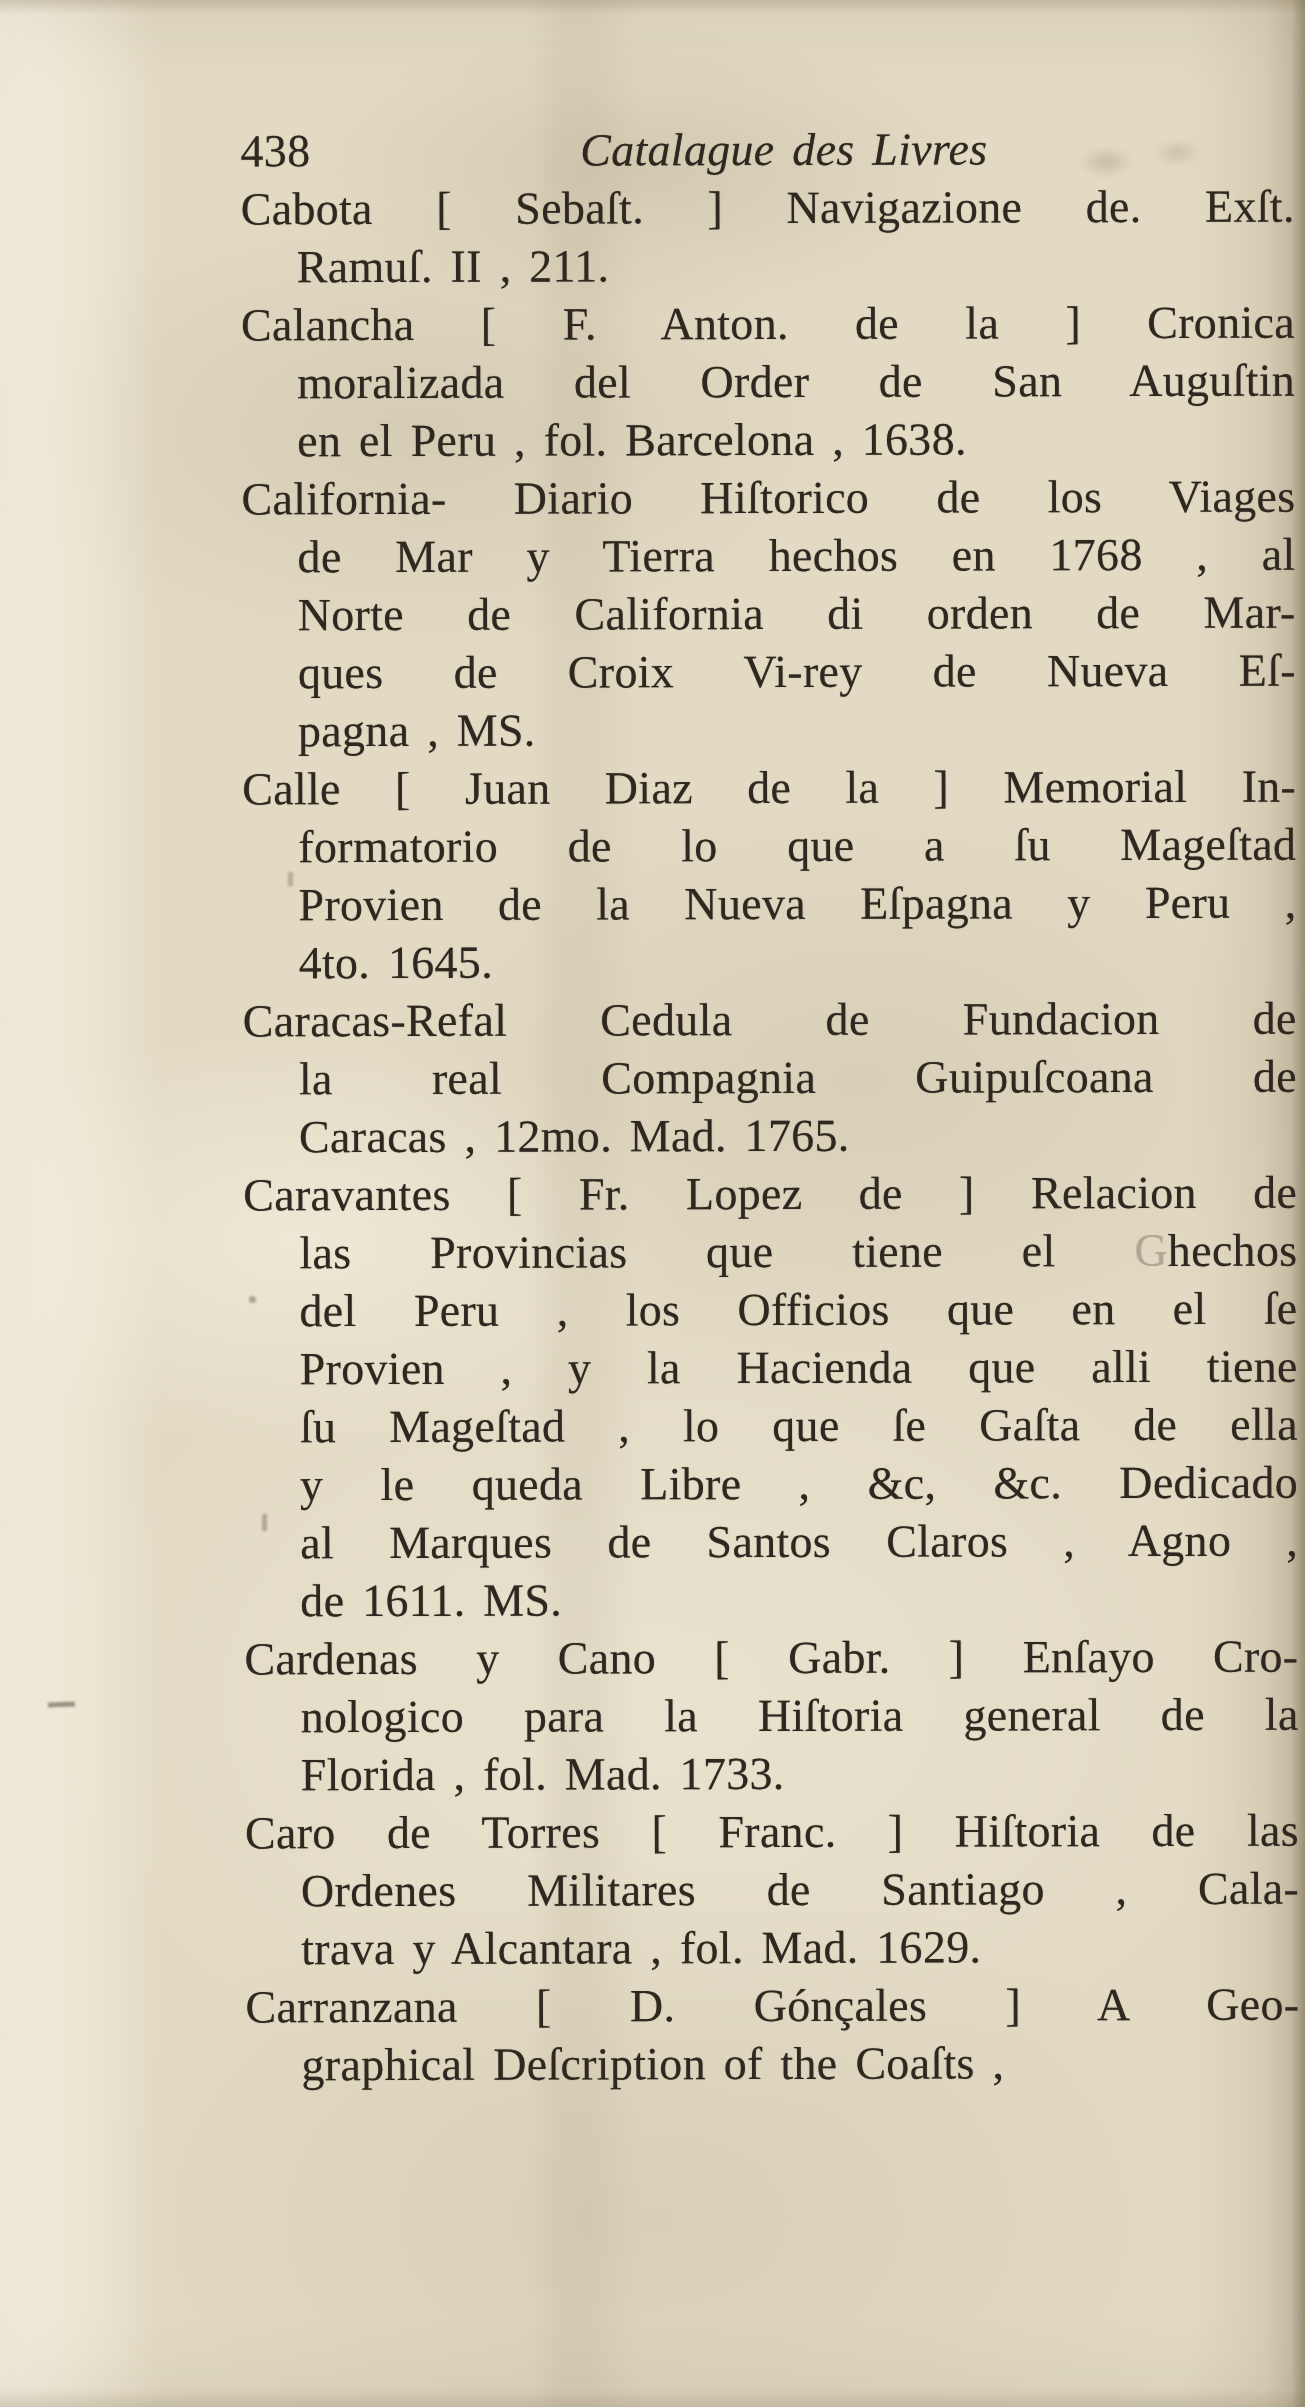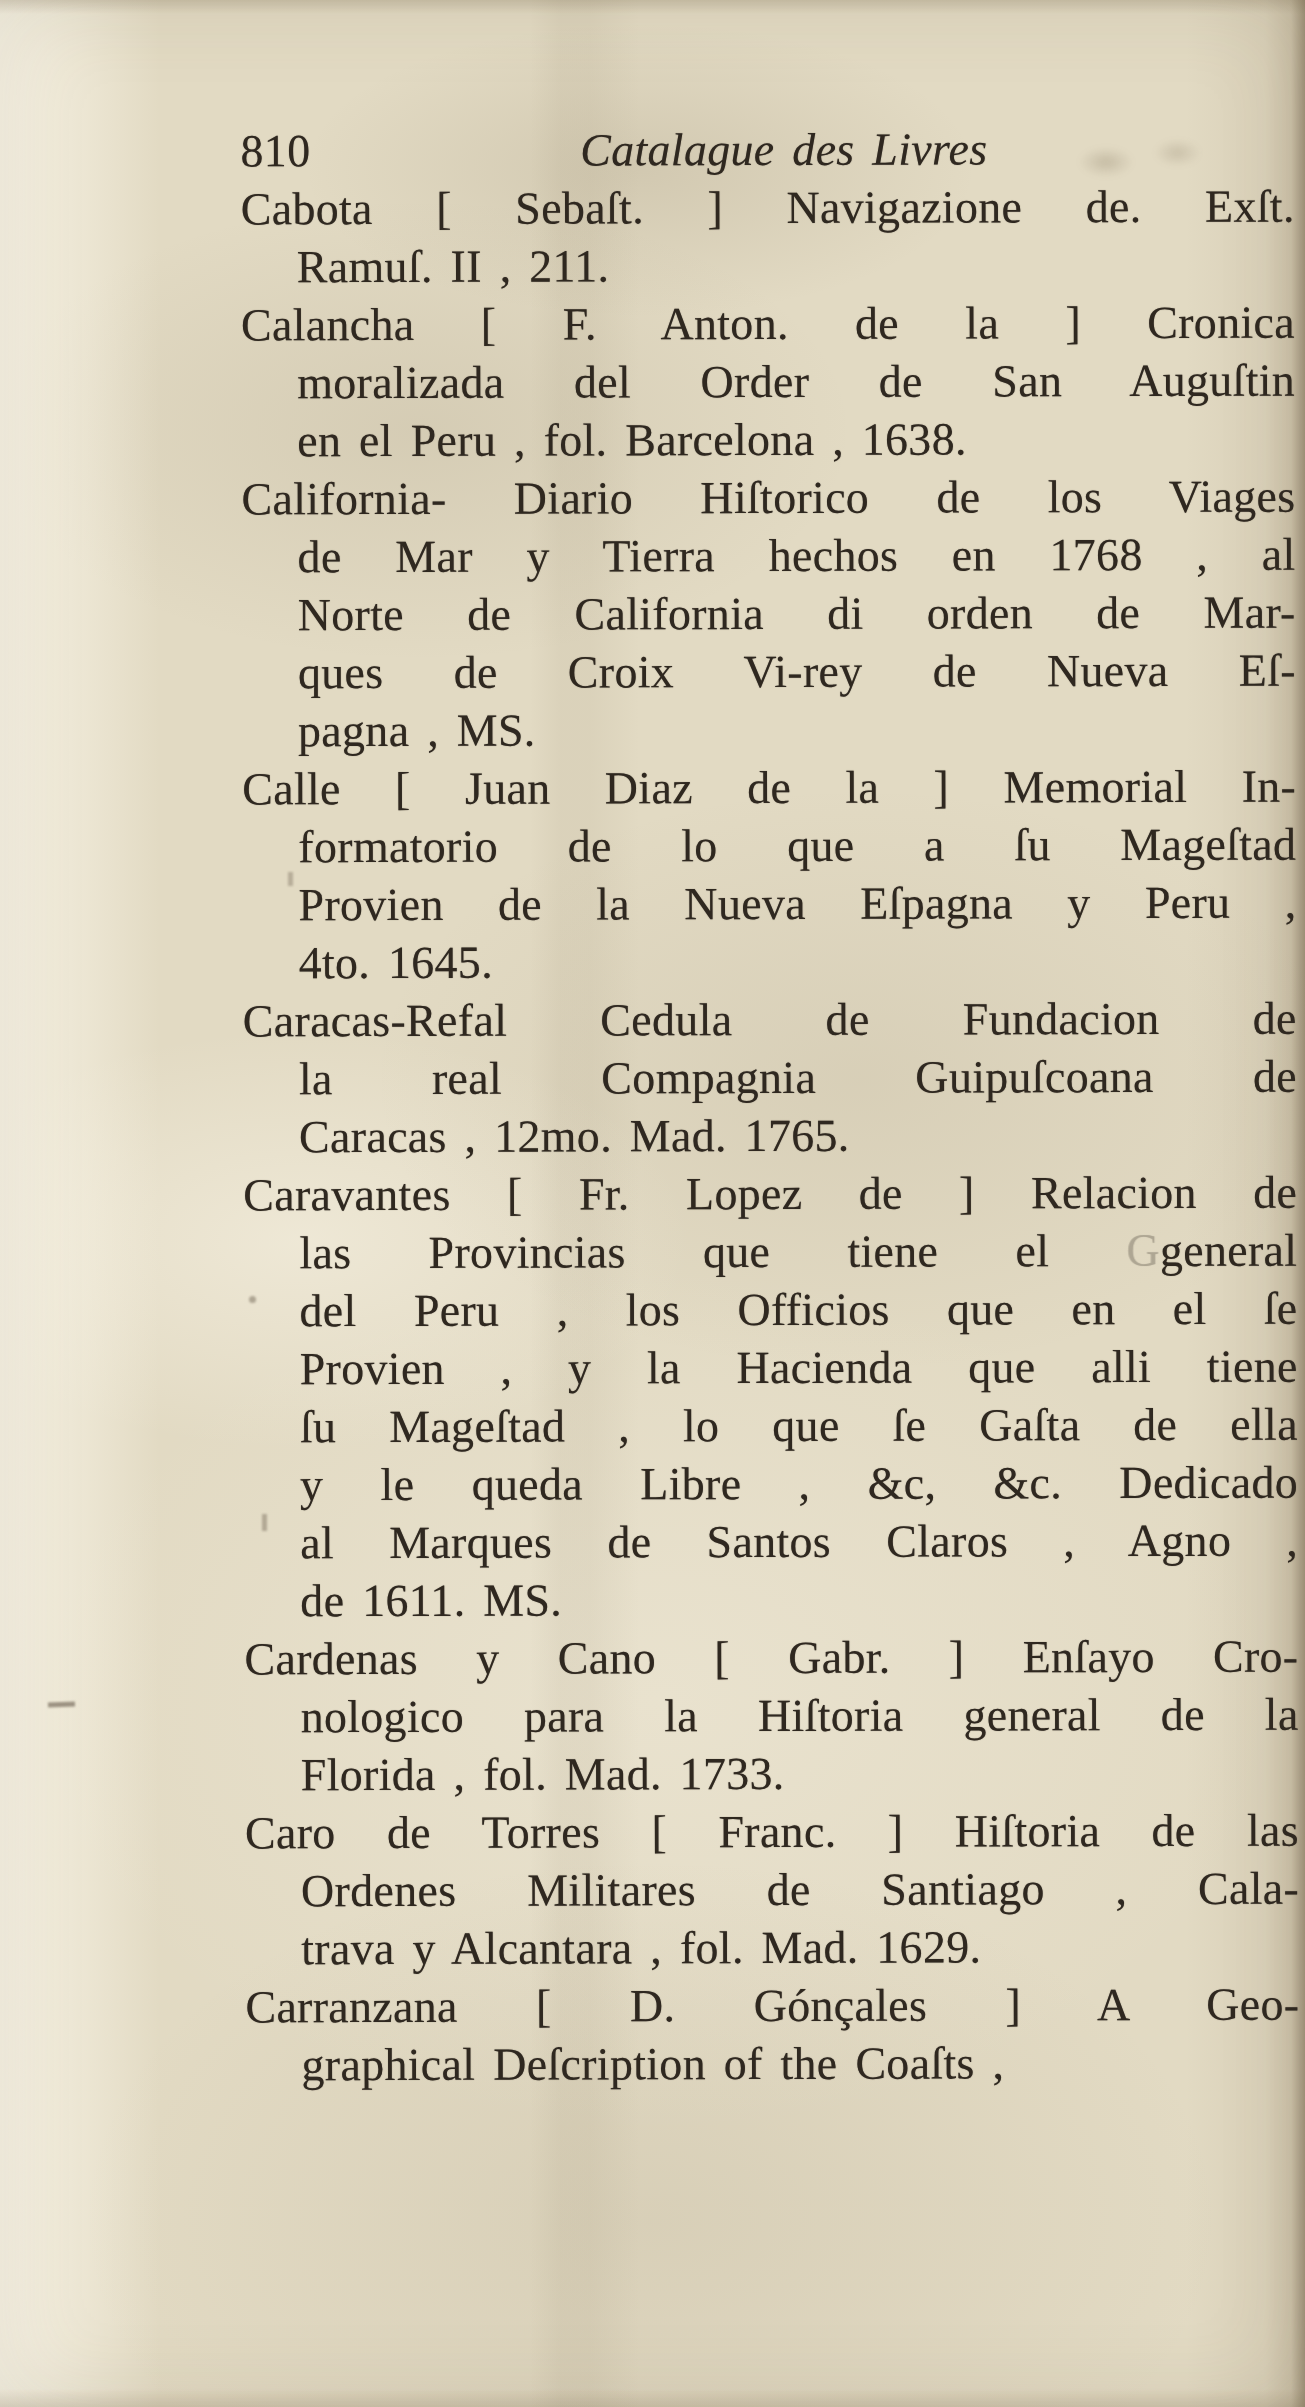--- a/index.html
+++ b/index.html
@@ -61,21 +61,21 @@
 
   <div class="artifact smudge-title"></div>
   <div class="artifact mark-dash"></div>
   <div class="artifact mark-dot1"></div>
   <div class="artifact mark-stroke1"></div>
   <div class="artifact mark-stroke2"></div>
 
   <div class="text-block">
 
     <div class="header">
-      <span class="pagenum">810</span>
+      <span class="pagenum">438</span>
       <span class="running-title">Catalague des Livres</span>
     </div>
 
     <div class="entry">
       <div class="line">Cabota [ Sebaſt. ] Navigazione de. Exſt.</div>
       <div class="line cont last">Ramuſ. II , 211.</div>
     </div>
 
     <div class="entry">
       <div class="line">Calancha [ F. Anton. de la ] Cronica</div>
@@ -99,21 +99,21 @@
     </div>
 
     <div class="entry">
       <div class="line">Caracas-Refal Cedula de Fundacion de</div>
       <div class="line cont">la real Compagnia Guipuſcoana de</div>
       <div class="line cont last">Caracas , 12mo. Mad. 1765.</div>
     </div>
 
     <div class="entry">
       <div class="line">Caravantes [ Fr. Lopez de ] Relacion de</div>
-      <div class="line cont"><span>las Provincias que tiene el </span><span class="faint-ink">G</span><span>general</span></div>
+      <div class="line cont"><span>las Provincias que tiene el </span><span class="faint-ink">G</span><span>hechos</span></div>
       <div class="line cont">del Peru , los Officios que en el ſe</div>
       <div class="line cont">Provien , y la Hacienda que alli tiene</div>
       <div class="line cont">ſu Mageſtad , lo que ſe Gaſta de ella</div>
       <div class="line cont">y le queda Libre , &amp;c, &amp;c. Dedicado</div>
       <div class="line cont">al Marques de Santos Claros , Agno ,</div>
       <div class="line cont last">de 1611. MS.</div>
     </div>
 
     <div class="entry">
       <div class="line">Cardenas y Cano [ Gabr. ] Enſayo Cro-</div>

